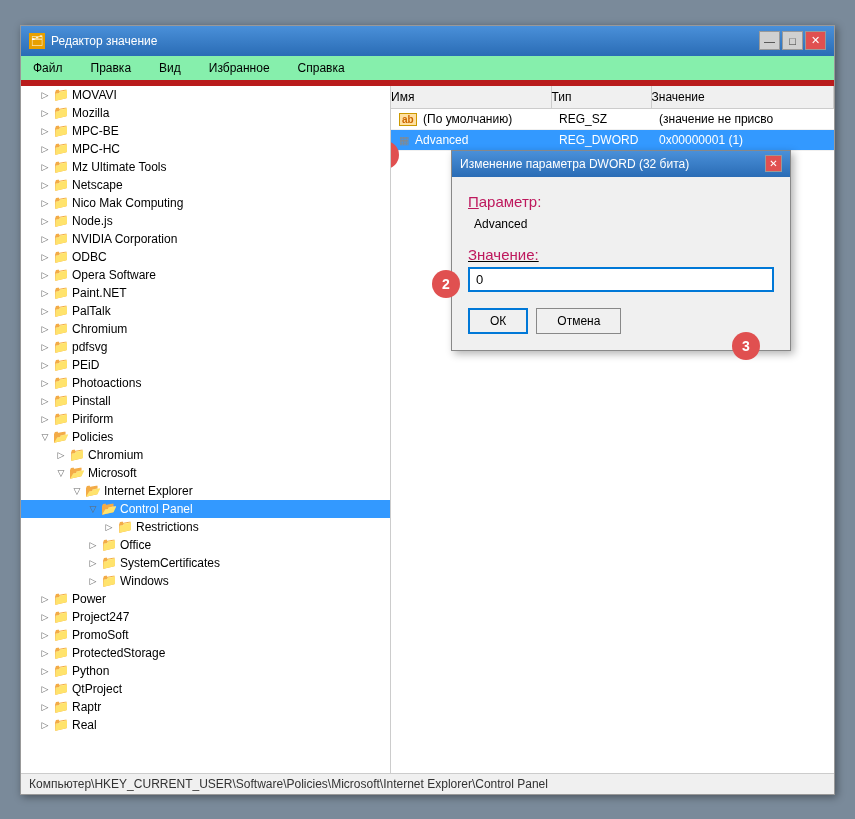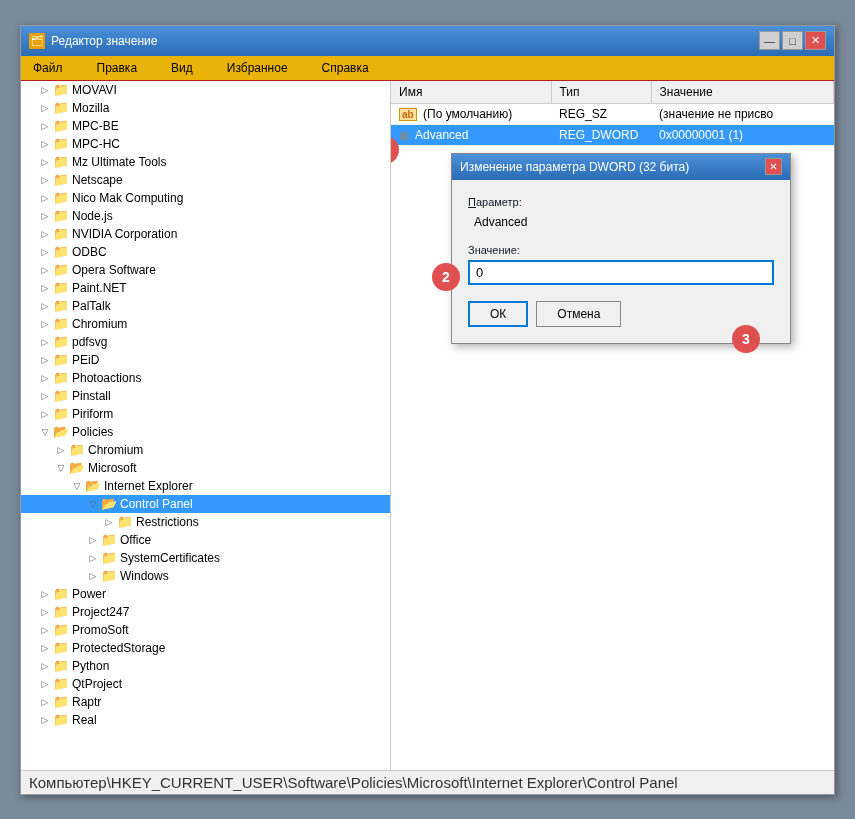--- a/index.html
+++ b/index.html
@@ -60,25 +60,25 @@
       border: 1px solid #999;
       font-size: 11px;
       cursor: pointer;
       display: flex;
       align-items: center;
       justify-content: center;
       color: #333;
     }
     .title-btn.close { background: #e05050; color: white; }
     .menu-bar {
-      background: #eab308;
-      border-bottom: 1px solid #b91c1c;
+      background: #86efac;
+      border-bottom: 6px solid #b91c1c;
       padding: 3px 8px;
       display: flex;
-      gap: 26px;
+      gap: 20px;
     }
     .menu-item {
       font-size: 12px;
       cursor: pointer;
       padding: 2px 4px;
       color: #000;
     }
     .content-area {
       display: flex;
       flex: 1;
@@ -126,37 +126,37 @@
     .folder-icon.open { color: #e8a000; }
     
     .reg-table {
       width: 100%;
       border-collapse: collapse;
     }
     .reg-table th {
       background: #f0f0f0;
       border-bottom: 1px solid #ccc;
       border-right: 1px solid #ccc;
-      padding: 4px 8px;
+      padding: 4px 0;
       text-align: left;
       font-weight: normal;
       position: sticky;
       top: 0;
     }
     .reg-table td {
       padding: 3px 8px;
       border-bottom: 1px solid #f0f0f0;
     }
     .reg-table tr.selected td { background: #3399ff; color: white; }
     
     .status-bar {
       background: #f0f0f0;
       border-top: 1px solid #ccc;
       padding: 3px 8px;
-      font-size: 15px;
+      font-size: 12px;
       color: #333;
     }
     
     .left-pane::-webkit-scrollbar { width: 12px; }
     .left-pane::-webkit-scrollbar-track { background: #f0f0f0; }
     .left-pane::-webkit-scrollbar-thumb { background: #bbb; border: 1px solid #999; }
     .dialog {
       width: 340px;
       background: #f0f0f0;
       border: 1px solid #888;
@@ -169,37 +169,38 @@
       display: flex;
       align-items: center;
       justify-content: space-between;
       height: 26px;
       font-size: 12px;
     }
     .dialog-body {
       padding: 16px;
     }
     .dialog-field-label {
-      font-size: 11px;
+      font-size: 15px;
       margin-bottom: 4px;
-      color: #0f172a;
+      color: #be185d;
     }
     .dialog-field-label span.underline {
       text-decoration: underline;
     }
     .dialog-readonly {
       font-size: 12px;
       margin-bottom: 12px;
       padding: 3px 6px;
       background: #f0f0f0;
     }
     .dialog-row {
       display: flex;
       gap: 28px;
       align-items: flex-start;
+      text-decoration: underline;
     }
     .dialog-input-group {
       flex: 1;
     }
     .dialog-radio-group {
       flex: 1;
     }
     .dialog-radio-group-title {
       font-size: 12px;
       margin-bottom: 6px;
@@ -505,21 +506,21 @@
             <td>
               <span style="color:#888; font-size:11px; margin-right:3px;">▦</span>
               <span>Advanced</span>
             </td>
             <td>REG_DWORD</td>
             <td>0x00000001 (1)</td>
           </tr>
         </tbody>
       </table>
 
-      <div class="dialog" style="position:absolute; top:72px; left:60px; z-index:30;">
+      <div class="dialog" style="position:absolute; top:64px; left:60px; z-index:30;">
         <div class="dialog-title">
           <span>Изменение параметра DWORD (32 бита)</span>
           <button class="title-btn close" style="height:17px;width:17px;font-size:10px;">✕</button>
         </div>
         <div class="dialog-body">
           <div class="dialog-field-label">
             <span><span class="underline">П</span>араметр:</span>
           </div>
           <div class="dialog-readonly">Advanced</div>
 

